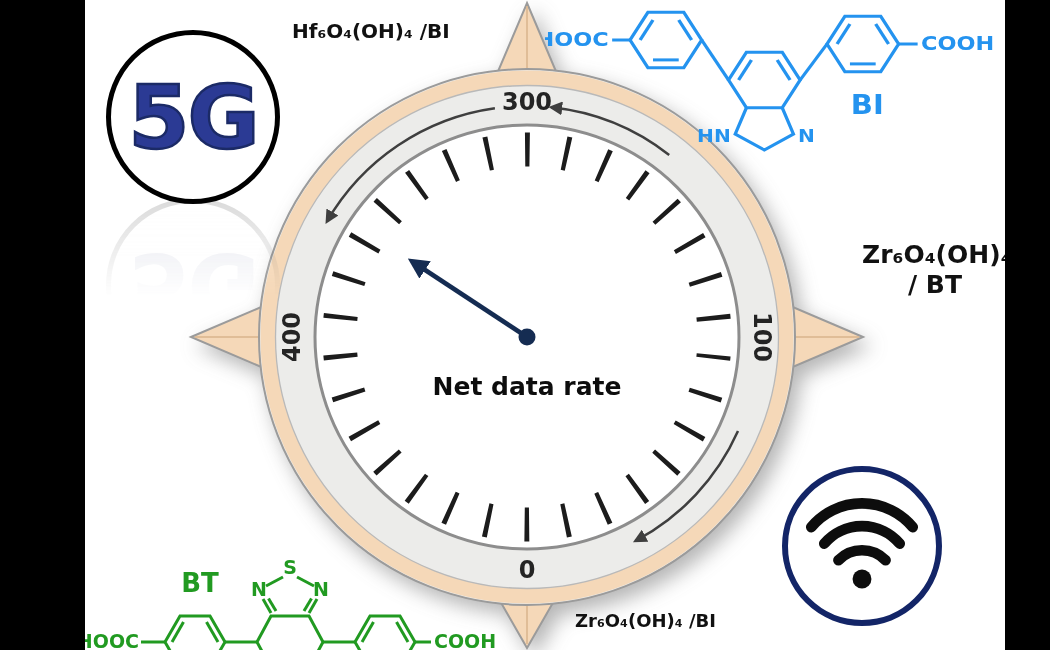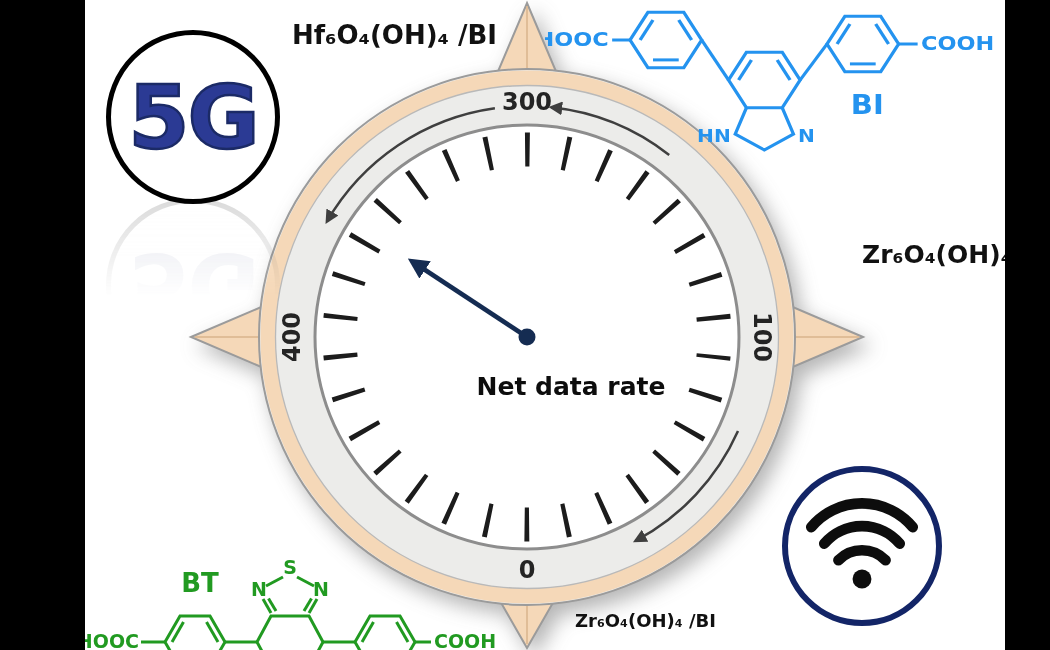--- a/index.html
+++ b/index.html
@@ -3,25 +3,25 @@
 <meta charset="utf-8">
 <style>
   html,body{margin:0;padding:0;width:1050px;height:650px;overflow:hidden;}
   body{font-family:"DejaVu Sans",sans-serif;background:#fff;position:relative;}
   #canvas{position:relative;width:1050px;height:650px;background:#fff;overflow:hidden;}
   .side-bar{position:absolute;top:0;height:650px;background:#000;z-index:6;}
   #bar-left{left:0;width:85px;}
   #bar-right{left:1005px;width:45px;}
   svg{font-family:"DejaVu Sans",sans-serif;}
   .gauge-svg{position:absolute;left:0;top:0;z-index:1;filter:drop-shadow(7px 9px 10px rgba(70,70,70,.40));}
-  .center-text{position:absolute;left:527px;transform:translateX(-50%);color:#0d0d0d;font-weight:bold;z-index:2;white-space:nowrap;margin-left:44px;}
+  .center-text{position:absolute;left:527px;transform:translateX(-50%);color:#0d0d0d;font-weight:bold;z-index:2;white-space:nowrap;}
   #gauge-title{top:372px;font-size:25px;}
   #gauge-unit{top:408px;font-size:38px;}
   .mof-label{position:absolute;color:#111;font-weight:bold;z-index:2;text-align:center;line-height:1.18;white-space:nowrap;}
-  #mof-top-left{left:292px;top:20px;font-size:26px;}
+  #mof-top-left{left:292px;top:20px;font-size:20px;}
   #mof-right{left:862px;top:240px;width:146px;font-size:25px;white-space:normal;}
   #mof-left{left:86px;top:380px;width:172px;font-size:25px;white-space:normal;}
   #mof-bottom{left:575px;top:610px;font-size:18px;}
   .mof-line{display:block;}
   .badge-circle{border-radius:50%;background:#fff;display:flex;align-items:center;justify-content:center;}
   #fiveg-badge{position:absolute;left:106px;top:30px;width:164px;height:164px;border:5px solid #000;z-index:3;}
   #fiveg-badge .fiveg-text{font-size:88px;font-weight:bold;color:#2b3a94;-webkit-text-stroke:2.5px #1b2a66;letter-spacing:-2px;}
   #fiveg-reflection{position:absolute;left:106px;top:198px;width:174px;height:132px;z-index:1;opacity:.45;
     -webkit-mask-image:linear-gradient(to bottom,rgba(0,0,0,.6),rgba(0,0,0,0) 75%);
     mask-image:linear-gradient(to bottom,rgba(0,0,0,.6),rgba(0,0,0,0) 75%);}
@@ -82,20 +82,21 @@
 
     <line x1="527" y1="337" x2="413" y2="262" stroke="#152c52" stroke-width="4.5" marker-end="url(#mNeedle)"></line>
     <circle cx="527" cy="337" r="8.5" fill="#152c52"></circle>
   </svg>
 
   <div id="gauge-title" class="center-text">Net data rate</div>
 
   <div id="mof-top-left" class="mof-label">Hf₆O₄(OH)₄ /BI</div>
   <div id="mof-right" class="mof-label">
     <span class="mof-line">Zr₆O₄(OH)₄</span>
+    <span class="mof-line">/ BT</span>
   </div>
   <div id="mof-left" class="mof-label">
   </div>
   <div id="mof-bottom" class="mof-label">Zr₆O₄(OH)₄ /BI</div>
 
   <div id="fiveg-badge" class="badge-circle">
     <span class="fiveg-text">5G</span>
   </div>
   <div id="fiveg-reflection">
     <div class="refl-circle">

